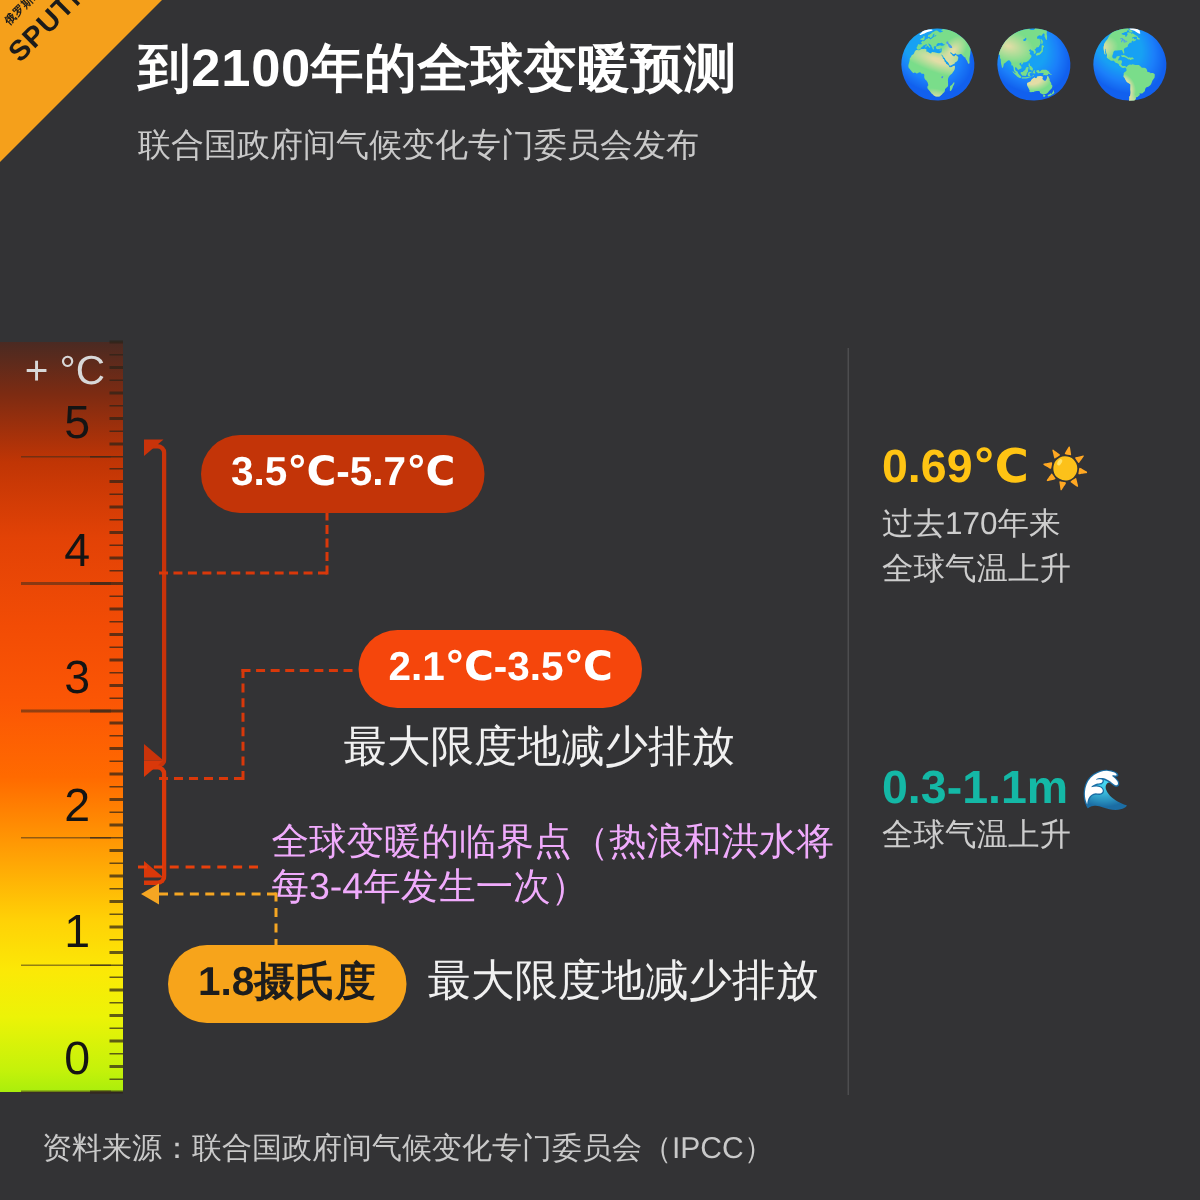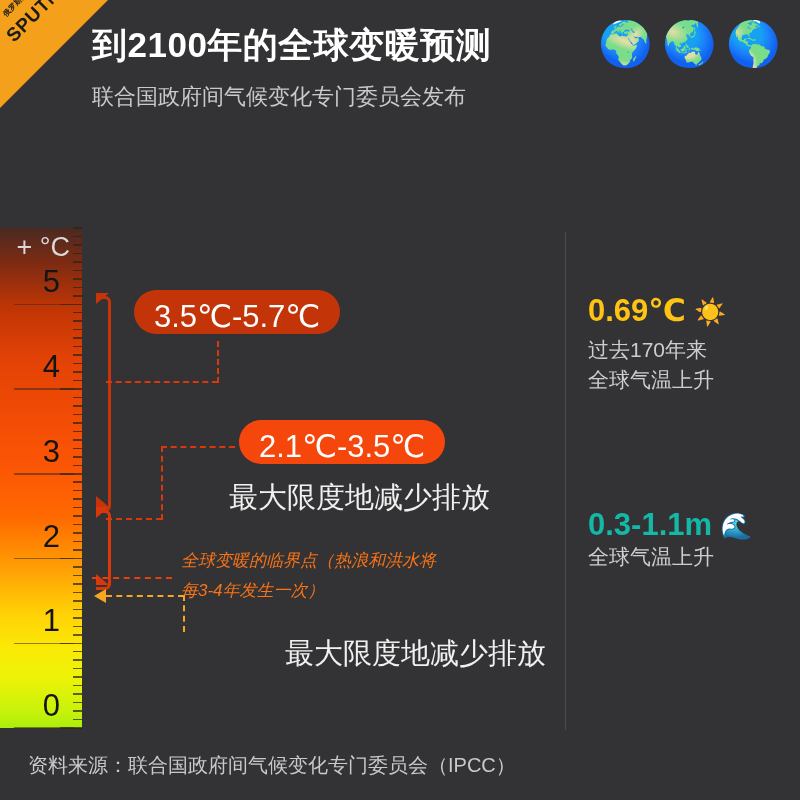--- a/index.html
+++ b/index.html
@@ -94,29 +94,29 @@
   .arrow-left{
     position:absolute;width:0;height:0;
     border-top:7px solid transparent;border-bottom:7px solid transparent;
     border-right:12px solid #F5A623;
   }
 
   
   .pill{
     position:absolute;display:inline-block;
     border-radius:26px;color:#ffffff;
-    font-size:31px;line-height:1;
-    padding:11px 20px 2px 20px;white-space:nowrap;
+    font-size:27px;line-height:1;
+    padding:11px 20px 14px 20px;white-space:nowrap;font-weight:bold;
   }
   .pill.dark-red{background:#C33408;}
   .pill.bright{background:#F5460C;}
   .pill.amber{background:#F7A41B;color:#1d1d1d;}
 
   .lbl-white{position:absolute;color:#f0f0f0;font-size:29px;white-space:nowrap;}
-  .lbl-orange{position:absolute;color:#f97316;font-size:17px;line-height:30px;white-space:nowrap;font-style:italic;}
+  .lbl-orange{position:absolute;color:#f0abfc;font-size:25px;line-height:30px;white-space:nowrap;}
 
   
   .vdiv{position:absolute;left:565px;top:232px;width:1px;height:498px;background:#4d4d4f;}
   .stat{position:absolute;left:588px;}
   .stat .big{font-size:31px;font-weight:bold;line-height:1.1;white-space:nowrap;}
   .stat .big .ic{font-size:26px;}
   .stat .ln{font-size:21px;color:#cdcdcd;line-height:30px;white-space:nowrap;}
 
   
   .footer{position:absolute;left:28px;top:752px;font-size:20px;color:#c9c9c9;white-space:nowrap;}
@@ -244,20 +244,21 @@
   <div class="dash-v amber" style="left:183px;top:595px;height:37px;"></div>
 
   <div class="pill dark-red" style="left:134px;top:290px;">3.5℃-5.7℃</div>
 
   <div class="pill bright" style="left:239px;top:420px;">2.1℃-3.5℃</div>
   <div class="lbl-white" style="left:229px;top:478px;">最大限度地减少排放</div>
 
   <div class="lbl-orange" style="left:181px;top:546px;">全球变暖的临界点（热浪和洪水将</div>
   <div class="lbl-orange" style="left:181px;top:576px;">每3-4年发生一次）</div>
 
+  <div class="pill amber" style="left:112px;top:630px;">1.8摄氏度</div>
   <div class="lbl-white" style="left:285px;top:634px;">最大限度地减少排放</div>
 
   <div class="vdiv"></div>
 
   <div class="stat" style="top:294px;">
     <div class="big" style="color:#FFC413;">
       <span>0.69℃</span>
       <span class="ic">☀️</span>
     </div>
     <div class="ln" style="margin-top:7px;">过去170年来</div>

